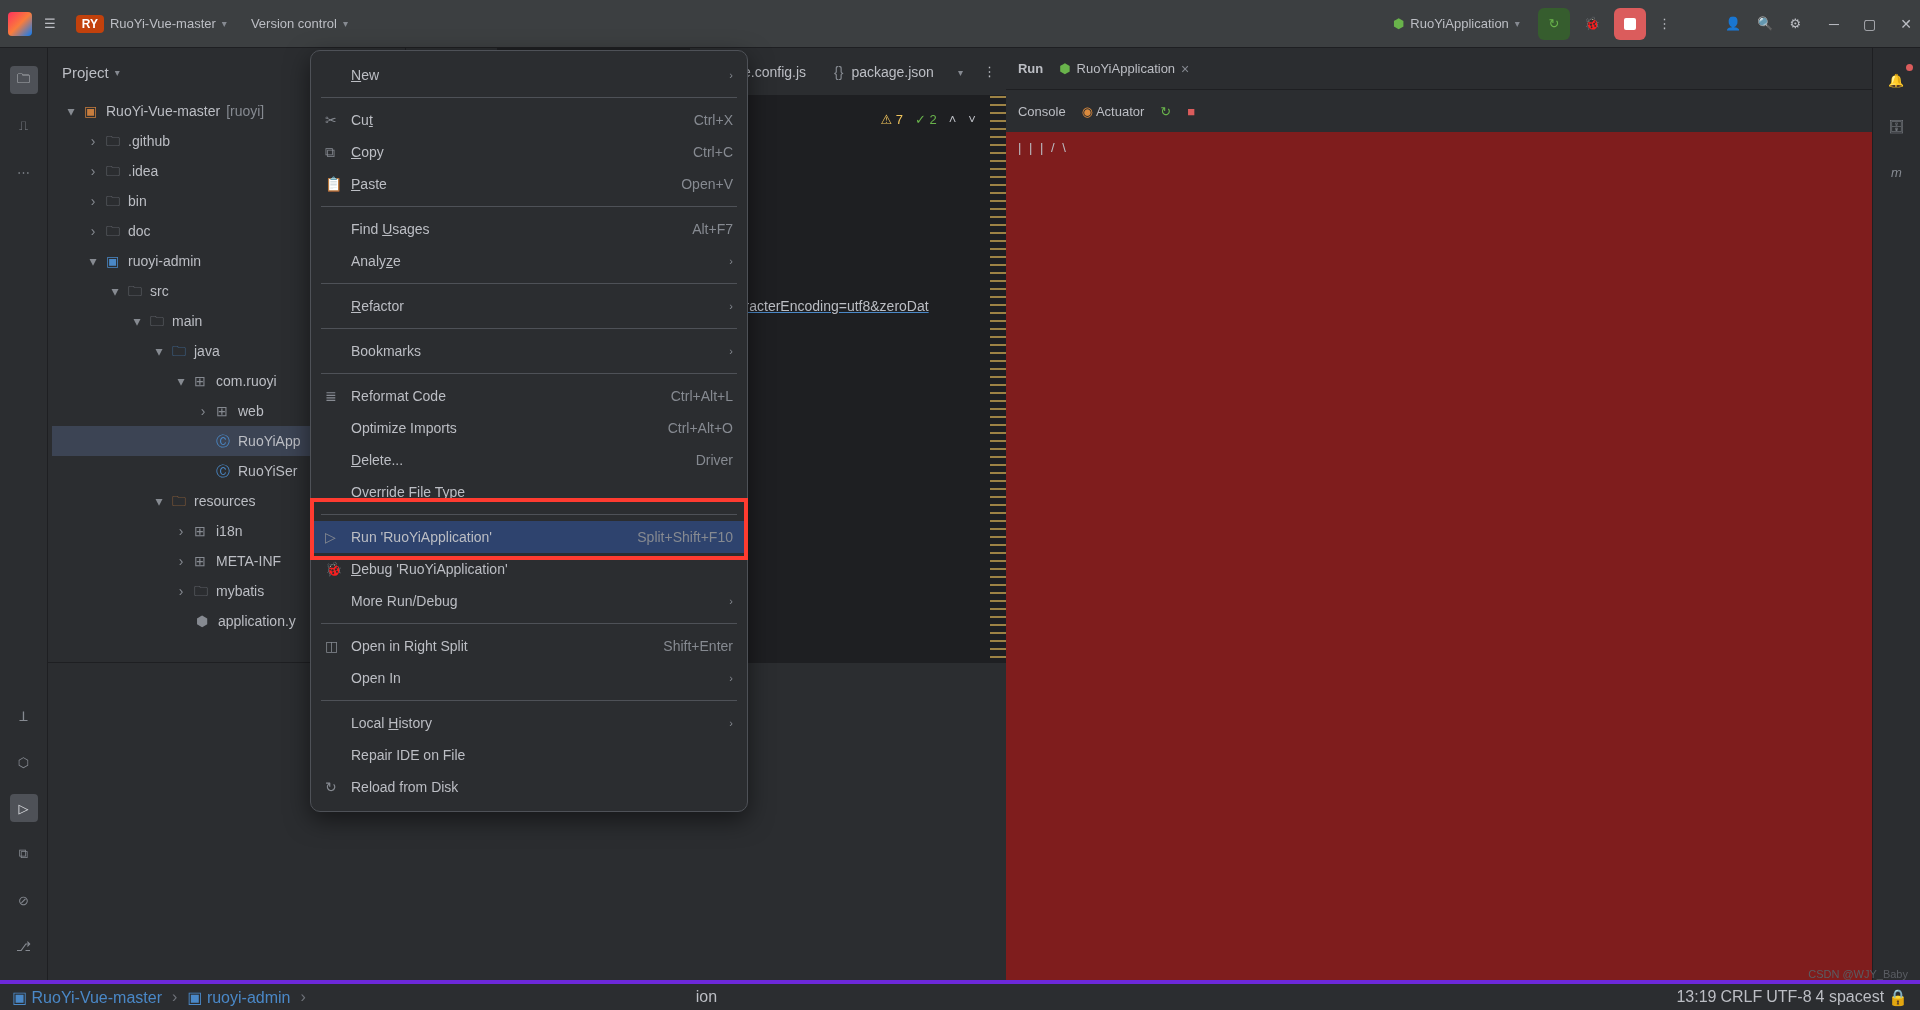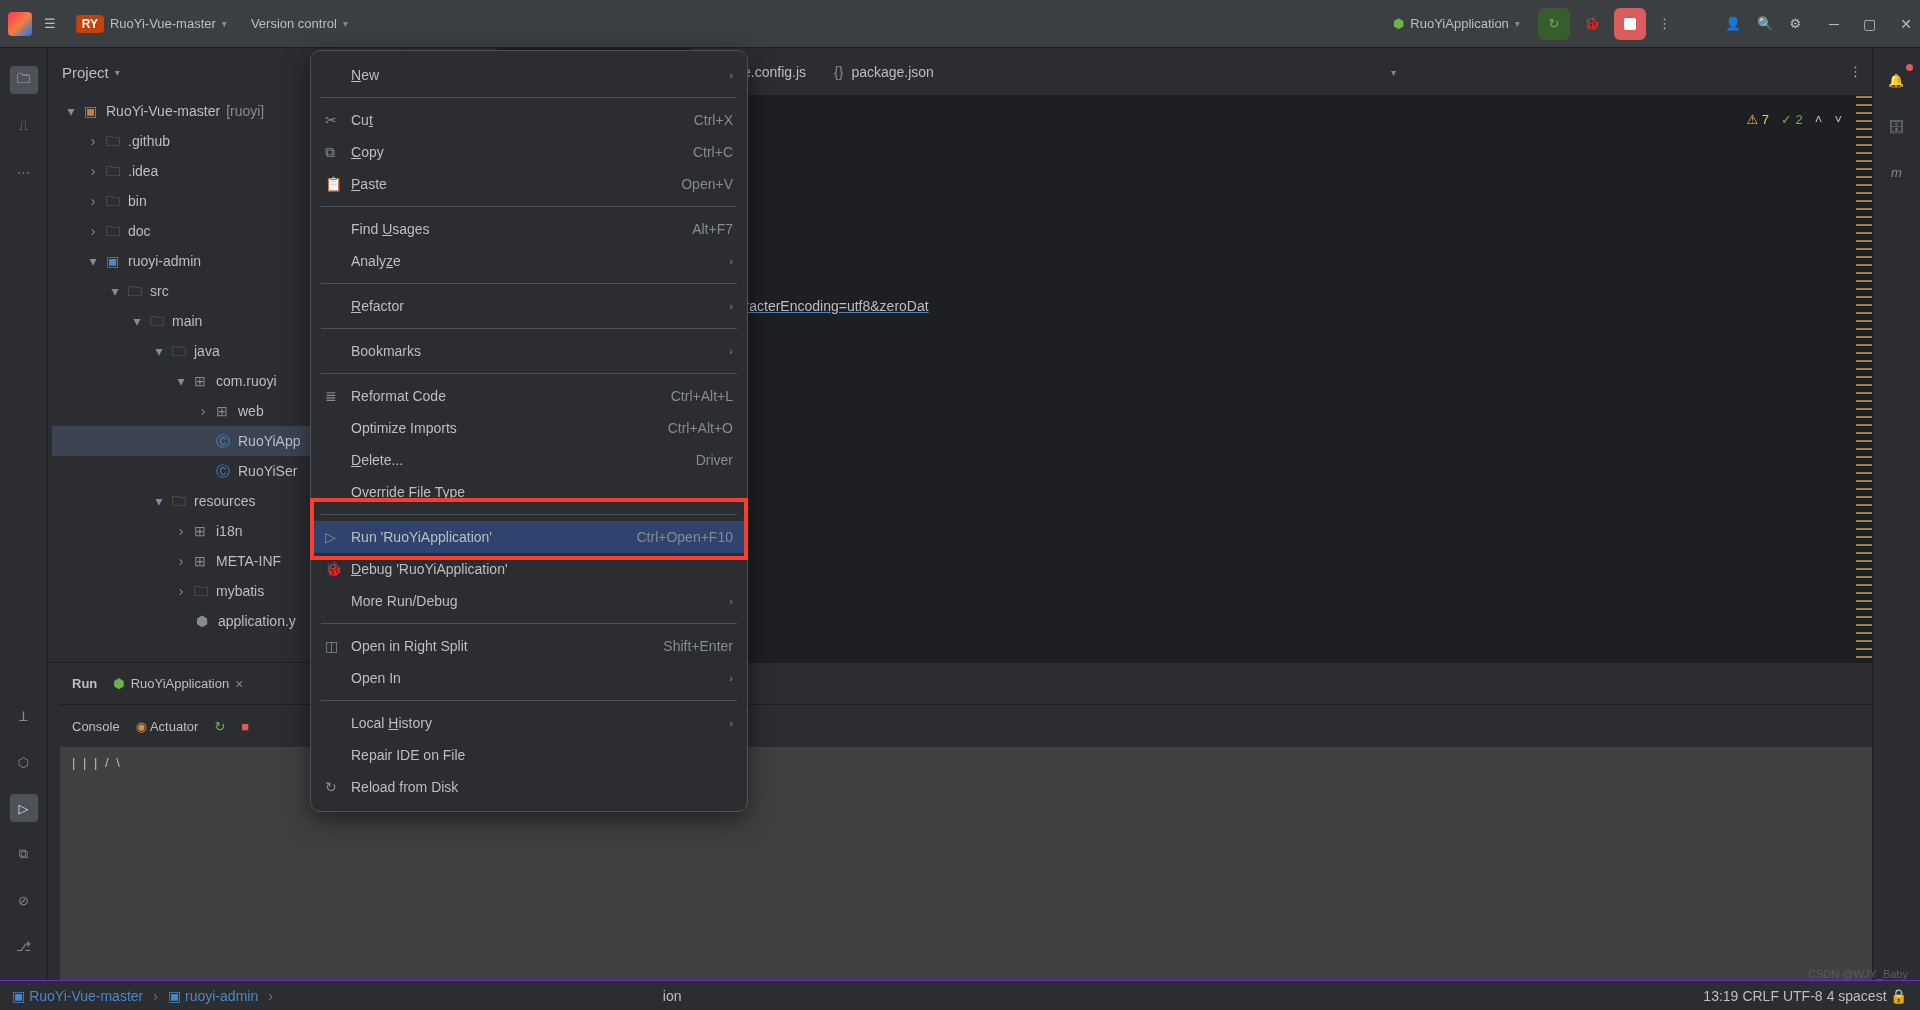--- a/index.html
+++ b/index.html
@@ -24,21 +24,21 @@
 .main { display: flex; height: 962px; }
 .left-rail { width: 48px; background: #2b2d30; border-right: 1px solid #1e1f22; display: flex; flex-direction: column; align-items: center; padding-top: 18px; gap: 18px; }
 .left-rail .rail-icon { width: 28px; height: 28px; display: flex; align-items: center; justify-content: center; cursor: pointer; border-radius: 4px; color: #868a91; }
 .left-rail .rail-icon.active { background: #4e5157; color: #dfe1e5; }
 .left-rail .bot { margin-top: auto; margin-bottom: 50px; display: flex; flex-direction: column; gap: 18px; }
 
 .right-rail { width: 48px; background: #2b2d30; border-left: 1px solid #1e1f22; display: flex; flex-direction: column; align-items: center; padding-top: 18px; gap: 18px; }
 .right-rail .rail-icon { width: 28px; height: 28px; display: flex; align-items: center; justify-content: center; cursor: pointer; color: #868a91; position: relative; }
 .right-rail .dot { position: absolute; top: -2px; right: -2px; width: 7px; height: 7px; background: #db5c5c; border-radius: 50%; }
 
-.center { flex: 1; display: flex; flex-direction: column; }
+.center { flex: 1; display: flex; }
 
 .proj-panel { height: 615px; border-bottom: 1px solid #1e1f22; display: flex; }
 .proj-body { width: 358px; border-right: 1px solid #1e1f22; overflow: hidden; }
 .proj-header { height: 48px; display: flex; align-items: center; padding: 0 14px; gap: 6px; font-size: 15px; }
 .tree { font-size: 14px; line-height: 30px; padding-left: 4px; }
 .tree-row { display: flex; align-items: center; gap: 6px; padding-left: 12px; white-space: nowrap; cursor: pointer; }
 .tree-row.sel { background: #3c4454; }
 .tchev { width: 14px; color: #868a91; display: inline-flex; justify-content: center; }
 .ficon { width: 16px; color: #868a91; }
 .folder { color: #868a91; }
@@ -59,29 +59,29 @@
 .ed-status-top .warn { color: #f2c55c; }
 .ed-status-top .check { color: #69b34b; }
 .codeline { white-space: pre; }
 .kwd { color: #cf8e6d; }
 .url-underline { text-decoration: underline; text-decoration-color: #4a88c7; }
 .comment { color: #7a7e85; font-style: italic; }
 .minimap { position: absolute; right: 0; top: 0; width: 16px; height: 100%; background: repeating-linear-gradient(180deg, #f2c55c 0 2px, transparent 2px 8px); opacity: 0.6; }
 .breadcrumb-ed { position: absolute; bottom: 20px; left: 16px; font-size: 13px; color: #868a91; }
 .breadcrumb-ed span { padding: 0 4px; }
 
-.run-panel { flex: 1; display: flex; flex-direction: column; background: #404040; margin-left: 12px; }
+.run-panel { flex: 1; display: flex; flex-direction: column; background: #7f1d1d; }
 .run-tabs { height: 42px; display: flex; align-items: center; padding: 0 12px; gap: 16px; border-bottom: 1px solid #1e1f22; background: #2b2d30; }
 .run-tabs .lbl { font-weight: 600; }
 .run-tabs .tab2 { display: flex; align-items: center; gap: 6px; cursor: pointer; }
 .run-sub { height: 42px; display: flex; align-items: center; padding: 0 12px; gap: 16px; background: #2b2d30; }
 .console-body { flex: 1; padding: 8px 12px; font-family: monospace; color: #bcbec4; position: relative; overflow: hidden; }
 .console-body .ascii { letter-spacing: 2px; }
 
-.statusbar { position: absolute; bottom: 0; left: 0; right: 0; height: 30px; background: #2b2d30; border-top: 1px solid #6d28d9; display: flex; align-items: center; padding: 0 12px; font-size: 14px; gap: 10px; }
+.statusbar { position: absolute; bottom: 0; left: 0; right: 0; height: 30px; background: #2b2d30; border-top: 4px solid #6d28d9; display: flex; align-items: center; padding: 0 12px; font-size: 16px; gap: 10px; }
 .statusbar .right { margin-left: auto; display: flex; gap: 4px; }
 .breadcrumb-chev { color: #6e7178; }
 .bluef2 { color: #4a88c7; }
 
 
 .ctx-menu { position: absolute; left: 310px; top: 50px; width: 438px; background: #2b2d30; border: 1px solid #4e5157; border-radius: 10px; box-shadow: 0 8px 24px rgba(0,0,0,0.5); padding: 8px 0; font-size: 14px; z-index: 100; }
 .ctx-item { height: 32px; display: flex; align-items: center; padding: 0 14px; gap: 10px; cursor: pointer; }
 .ctx-item.sel { background: #2e436e; }
 .ctx-item .mlabel { flex: 1; }
 .ctx-item .mshort { color: #868a91; font-size: 14px; }
@@ -382,21 +382,21 @@
       <span class="mshort">Driver</span>
     </div>
   <div class="ctx-item">
       <span class="micon"></span>
       <span class="mlabel">Override File Type</span>
     </div>
   <div class="ctx-sep"></div>
   <div class="ctx-item sel">
       <span class="micon green-icon">▷</span>
       <span class="mlabel">Run 'RuoYiApplication'</span>
-      <span class="mshort">Ctrl+Open+F10</span>
+      <span class="mshort">Split+Shift+F10</span>
     </div>
   <div class="ctx-item">
       <span class="micon green-icon">🐞</span>
       <span class="mlabel"><span class="underline">D</span>ebug 'RuoYiApplication'</span>
     </div>
   <div class="ctx-item">
       <span class="micon"></span>
       <span class="mlabel">More Run/Debug</span>
       <span class="msub">›</span>
     </div>

